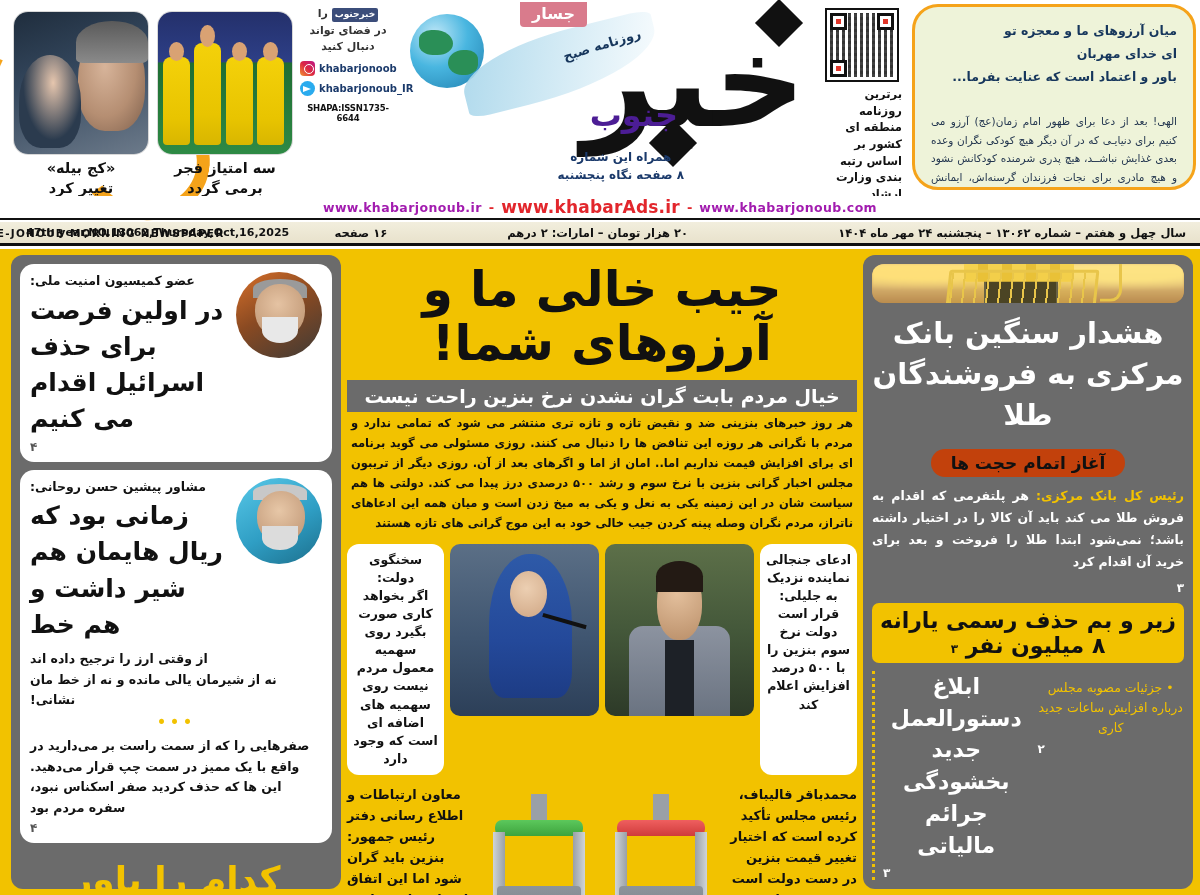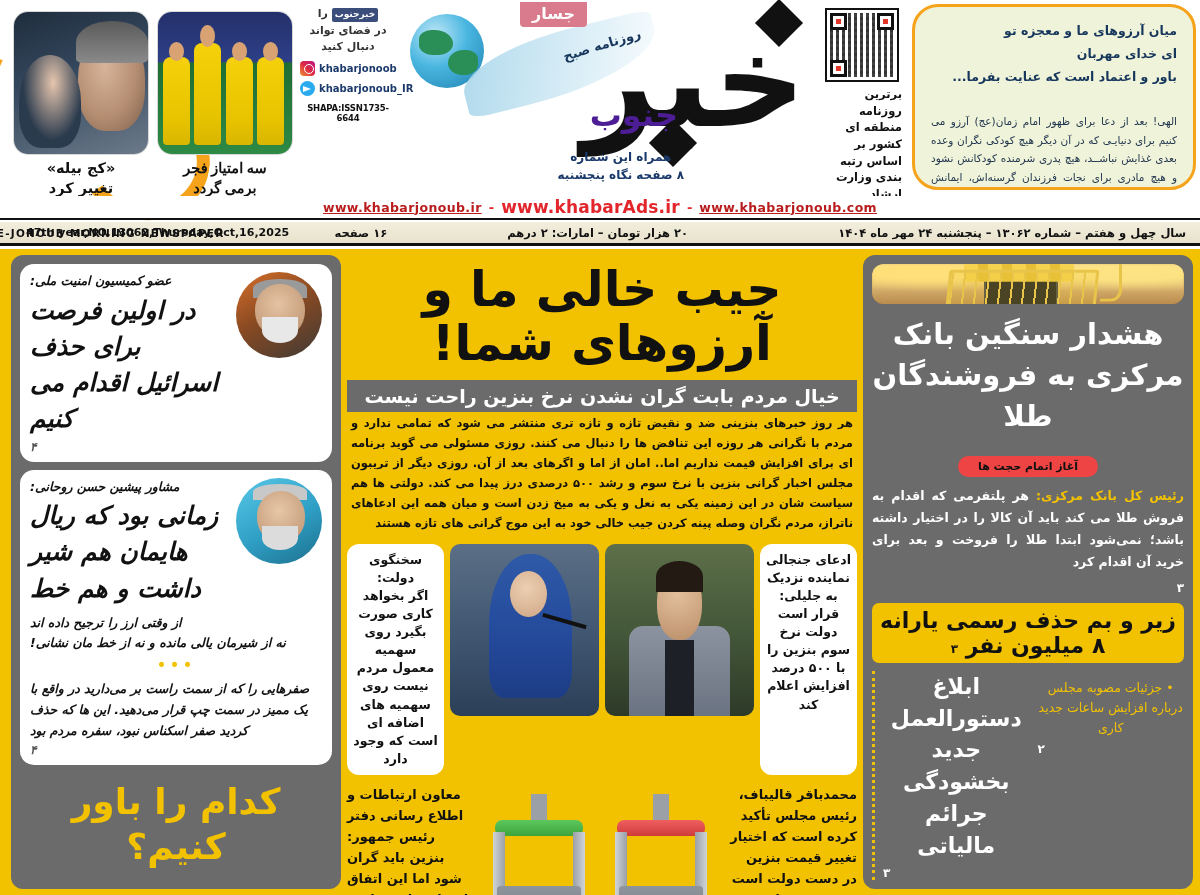--- a/index.html
+++ b/index.html
@@ -107,21 +107,21 @@
     position:absolute; left:912px; top:4px; width:284px; height:186px;
     background:#eef3d9; border-radius:26px 26px 26px 26px; padding:12px 16px 8px; direction:rtl;
     border:3px solid #f5a31a; overflow:hidden;
   }
   .mh-quote .q1 { font-size:12.5px; font-weight:bold; color:#16365c; line-height:1.85; text-align:right;}
   .mh-quote .q2 { font-size:10.5px; color:#23364f; line-height:1.75; text-align:justify; margin-top:24px;}
 
   
   .urlbar { position:absolute; left:0; top:196px; width:1200px; height:24px; background:#fff;
     border-bottom:2px solid #111; display:flex; align-items:center; justify-content:center; gap:7px; direction:ltr;}
-  .u1,.u3 { font-size:12.5px; font-weight:bold; color:#b91c1c; letter-spacing:.4px;text-decoration:underline;}
+  .u1,.u3 { font-size:12.5px; font-weight:bold; color:#a21caf; letter-spacing:.4px;}
   .u2 { font-size:17px; font-weight:bold; color:#e2262c; letter-spacing:.2px;}
   .udot { color:#e2262c; font-weight:bold; font-size:13px;}
 
   
   .infobar { position:absolute; left:0; top:222px; width:1200px; height:24px;
     background: linear-gradient(180deg,#f2eedd,#e8e2cc); display:flex; align-items:center; direction:rtl;
     border-bottom:3px solid #111; }
   .ib { font-size:11.5px; font-weight:bold; color:#111; white-space:nowrap; }
   .ib-date { margin-right:14px; }
   .ib-price { margin-right:150px; }
@@ -149,22 +149,22 @@
   .cart { position:absolute; left:50%; top:50%; transform:translate(-50%,-46%); width:200px; height:170px;}
   .cart .phone { position:absolute; left:56px; top:-6px; width:74px; height:128px; background:#15181d; border-radius:9px; border:2px solid #3b4049;}
   .cart .basket { position:absolute; left:18px; top:64px; width:150px; height:66px; background:rgba(240,200,60,.25);
     border:3px solid #e8c54a; border-radius:3px 3px 10px 10px; transform: skewX(-6deg);
     background-image: repeating-linear-gradient(90deg, #e8c54a 0 2px, transparent 2px 12px);}
   .cart .goods { position:absolute; left:36px; top:42px; width:110px; height:34px;
     background: repeating-linear-gradient(90deg,#f5d24f 0 14px,#e7bf36 14px 24px); border-radius:3px;}
   .cart .handle { position:absolute; right:6px; top:46px; width:22px; height:50px; border:3px solid #e8c54a; border-left:none; border-radius:0 12px 12px 0;}
 
   .rc-head { color:#fff; font-size:29px; font-weight:bold; line-height:1.4; text-align:center; direction:rtl; margin-top:2px;}
-  .rc-pill { align-self:center; background:#ef4444; color:#111; font-size:11px; font-weight:bold;
-    padding:4px 20px; border-radius:20px; margin-top:12px; direction:rtl;}
+  .rc-pill { align-self:center; background:#c2410c; color:#111; font-size:17px; font-weight:bold;
+    padding:4px 20px; border-radius:20px; margin-top:6px; direction:rtl;}
   .rc-lead { font-size:12.5px; line-height:1.75; color:#fff; direction:rtl; text-align:justify; font-weight:bold;}
   .rc-lead .hl { color:#f2c200; }
   .rc-pg { color:#fff; font-size:12px; font-weight:bold;}
   .rc-banner { background:#f2c200; color:#111; font-size:22px; font-weight:bold; text-align:center;
     border-radius:7px; padding:5px 6px; direction:rtl; }
   .rc-two { display:flex; gap:8px; direction:rtl; flex:1; }
   .rc-half { flex:1; direction:rtl; }
   .rc-half.bordered { border-left:3px dotted #f2c200; padding-left:8px;}
   .rc-h2 { color:#fff; font-size:22px; font-weight:bold; line-height:1.45; text-align:center;}
   .rc-sub { color:#f2c200; font-size:12.5px; font-weight:normal; line-height:1.6; margin-top:7px; text-align:center;}
@@ -202,21 +202,21 @@
   .pump { position:absolute; bottom:0; width:104px; height:205px; }
   .pump .top { position:absolute; left:8px; top:26px; width:88px; height:16px; border-radius:7px;}
   .pump .post { position:absolute; left:44px; top:0; width:16px; height:34px; background:#9aa0a6;}
   .pump .col { position:absolute; left:6px; top:38px; width:12px; height:66px; background:linear-gradient(90deg,#cfd4d8,#9aa0a6);}
   .pump .col2 { position:absolute; right:6px; top:38px; width:12px; height:66px; background:linear-gradient(90deg,#9aa0a6,#cfd4d8);}
   .pump .body { position:absolute; left:10px; top:92px; width:84px; height:52px; background:linear-gradient(180deg,#8d949b,#6f767d); border-radius:4px;}
   .pump-green .top{background:linear-gradient(180deg,#5cc85c,#3da33d);}
   .pump-red .top{background:linear-gradient(180deg,#ef5f5f,#cf3b3b);}
 
   
-  .lc-card { background:#fff; border-radius:14px; padding:8px 10px; direction:rtl; position:relative;font-style:italic;}
+  .lc-card { background:#fff; border-radius:14px; padding:8px 10px; direction:rtl; position:relative;}
   .lc-top { display:flex; gap:8px; align-items:flex-start; direction:rtl;}
   .lc-av { width:86px; height:86px; border-radius:50%; overflow:hidden; flex:none; position:relative;}
   .av1 { background: linear-gradient(150deg,#d8702a 0%, #8a4a22 45%, #3e3a36 100%);}
   .av1 .f { position:absolute; left:22%; top:14%; width:58%; height:62%; border-radius:48%;
     background: radial-gradient(circle at 46% 38%, #e5c3a3, #b98f6c);}
   .av1 .b { position:absolute; left:30%; top:52%; width:42%; height:30%; border-radius:0 0 50% 50%; background:#e8e8e8;}
   .av1 .h { position:absolute; left:20%; top:8%; width:62%; height:22%; border-radius:50% 50% 0 0; background:#9a9a9a;}
   .av2 { background: linear-gradient(150deg,#58c8e8 0%, #2f9ec4 55%, #1c6f8c 100%);}
   .av2 .f { position:absolute; left:24%; top:16%; width:56%; height:60%; border-radius:48%;
     background: radial-gradient(circle at 46% 38%, #e7c7a7, #bb9170);}
@@ -245,21 +245,21 @@
         <div class="thumb ph-couple">
             <div class="hair"></div>
           </div>
         <div class="cap">
           <div>«کج بیله»</div>
           <div>تغییر کرد</div>
         </div>
         <div class="pnum">۱۶</div>
       </div>
 
-      <div class="teaser" style="left:158px; top:12px;font-family:Liberation Serif, serif;">
+      <div class="teaser" style="left:158px; top:12px;">
         <div class="thumb ph-soccer">
           <div class="pl p1"></div>
             <div class="pl p2"></div>
             <div class="pl p3"></div>
             <div class="pl p4"></div>
         </div>
         <div class="cap">
           <div>سه امتیاز فجر</div>
           <div>برمی گردد</div>
         </div>

